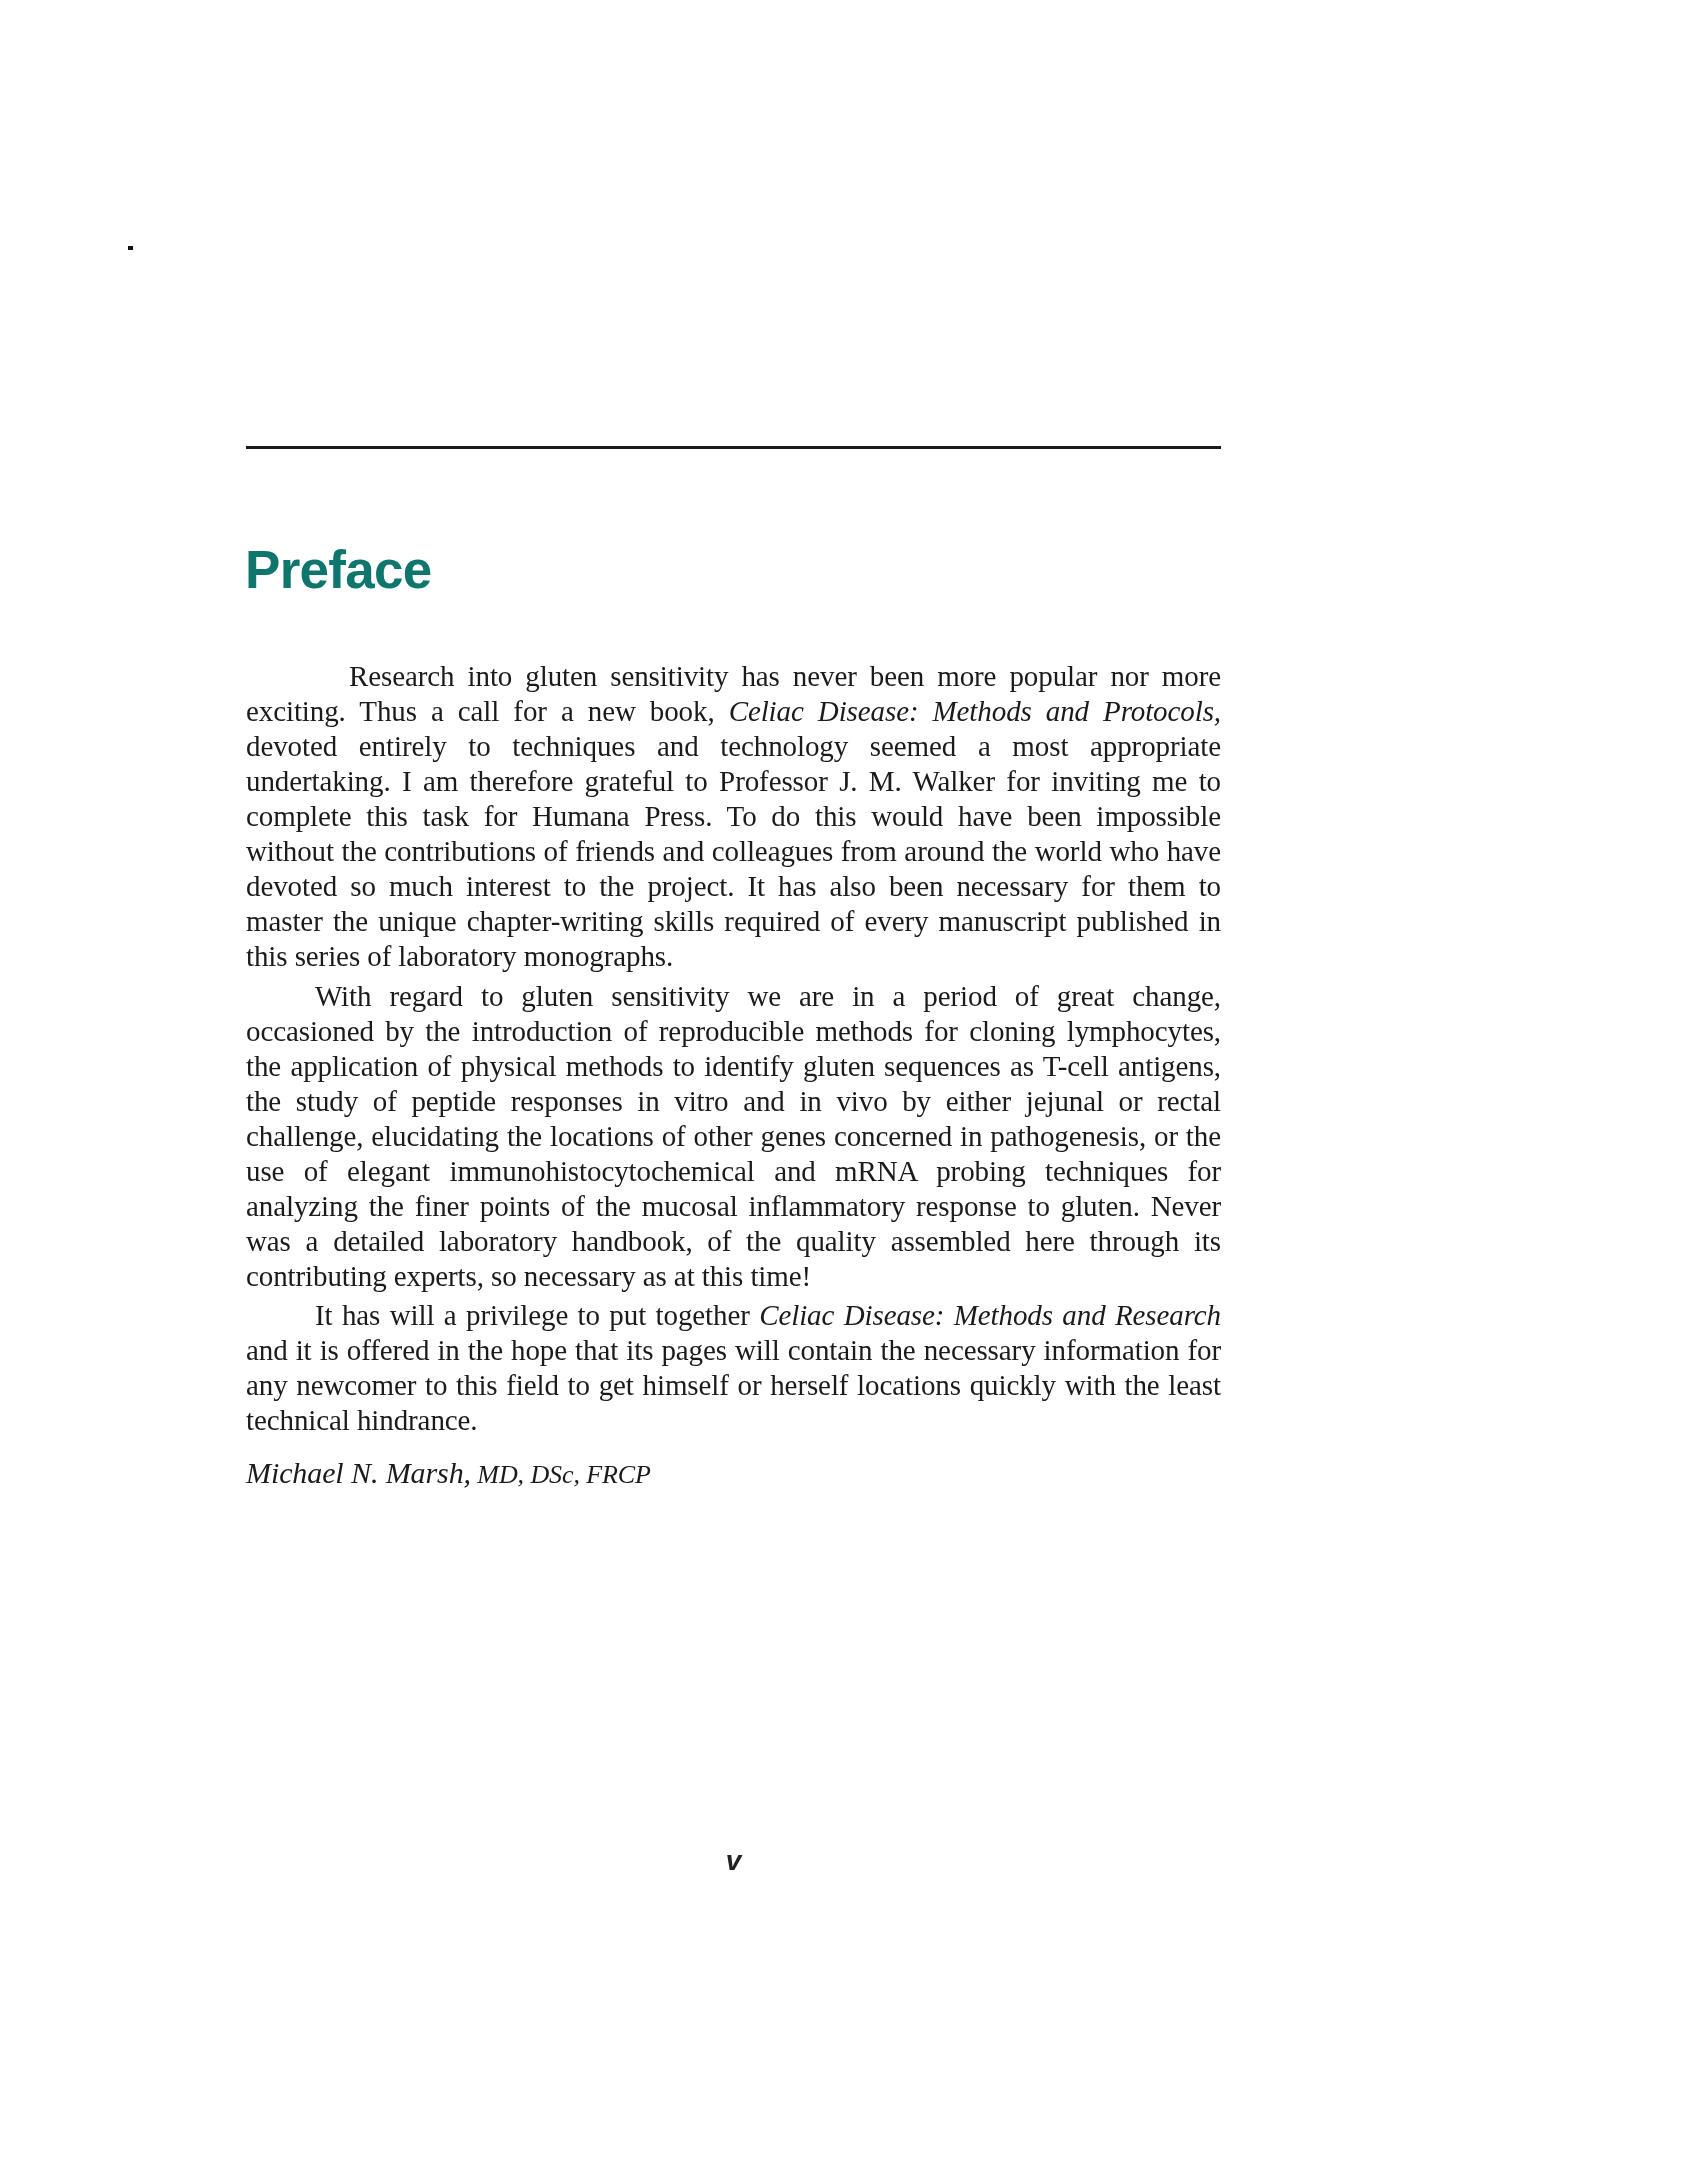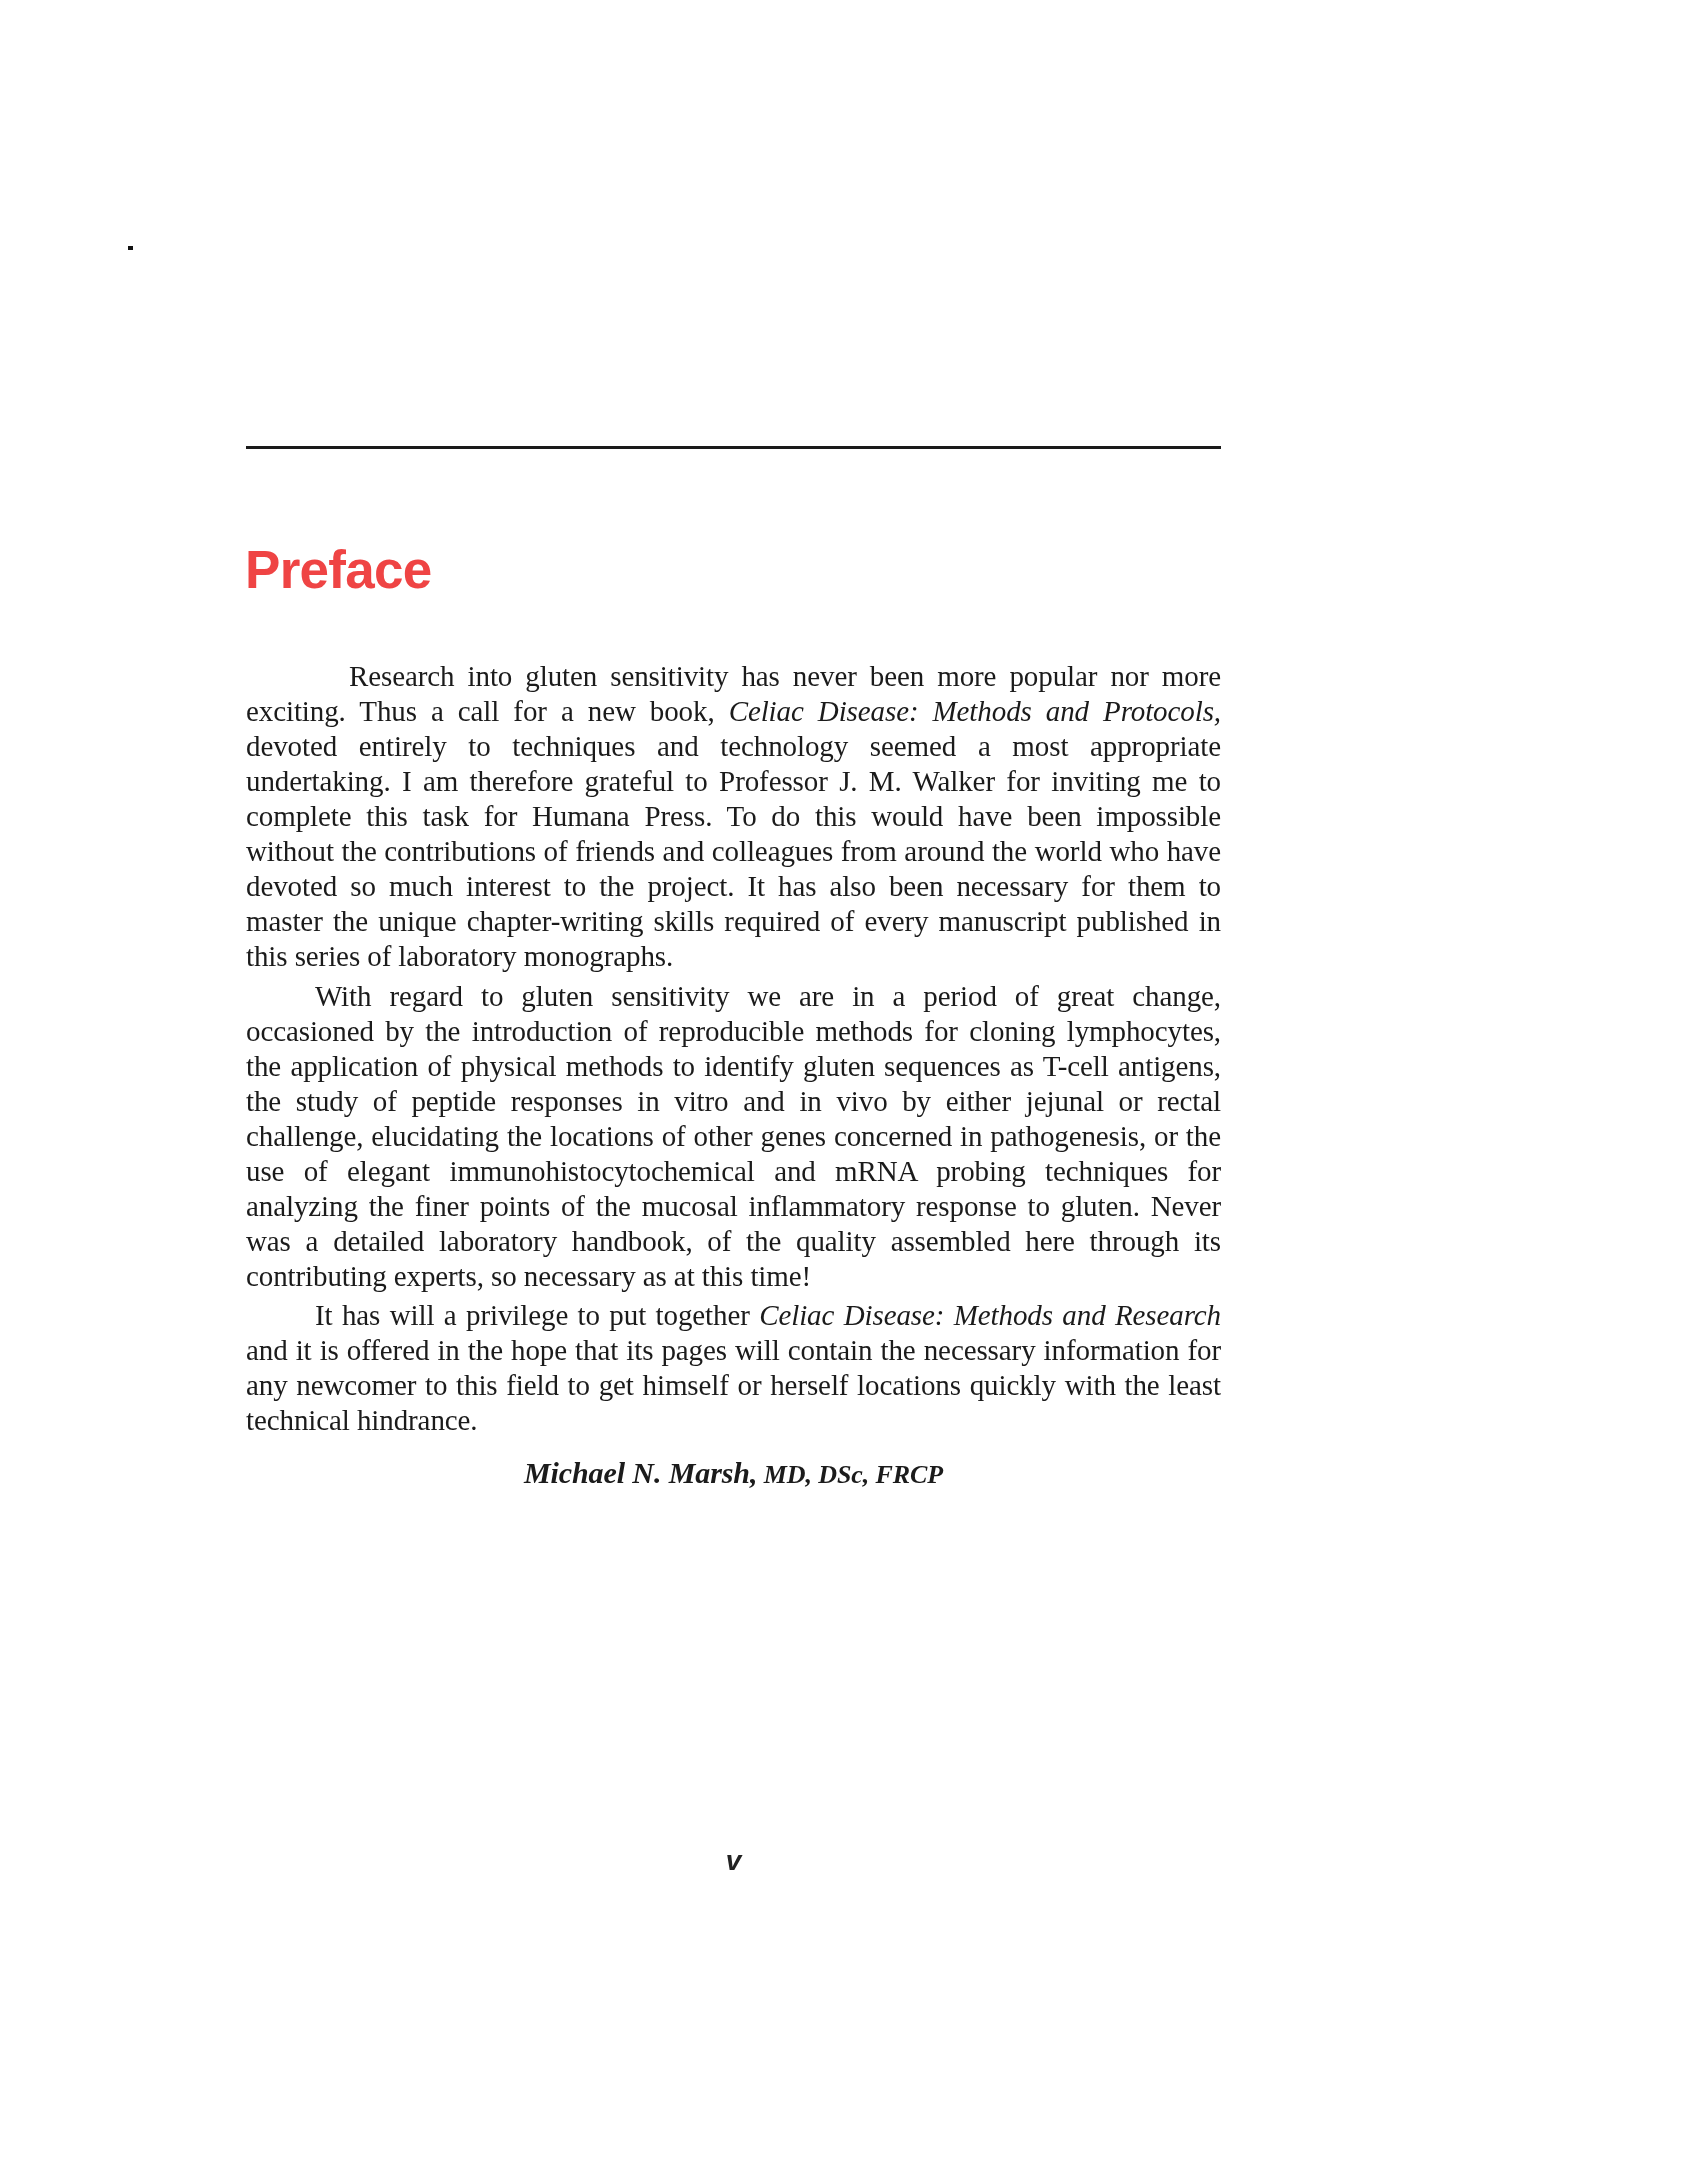--- a/index.html
+++ b/index.html
@@ -31,21 +31,21 @@
     background: #1a1a1a;
   }
   .page-title {
     position: absolute;
     left: 245px;
     top: 503px;
     font-family: "Liberation Sans", sans-serif;
     font-weight: 700;
     font-size: 53px;
     letter-spacing: -0.7px;
-    color: #ef4444;
+    color: #0f766e;
   }
   .preface-body {
     position: absolute;
     left: 246px;
     top: 659px;
     width: 975px;
     font-size: 29px;
     line-height: 35px;
     text-align: justify;
     letter-spacing: -0.1px;
@@ -60,23 +60,23 @@
   }
   .para.first {
     text-indent: 103px;
   }
   .seg-italic {
     font-style: italic;
     margin-top: 44px;
   }
   .author-signature {
     margin-top: 16px;
-    text-align: center;
+    text-align: left;
     font-style: italic;
-    font-weight: 700;
+    font-weight: 400;
     line-height: 37px;
   }
   .author-name {
     font-size: 30px;
   }
   .author-credentials {
     font-size: 26px;
   }
   .page-number {
     position: absolute;

